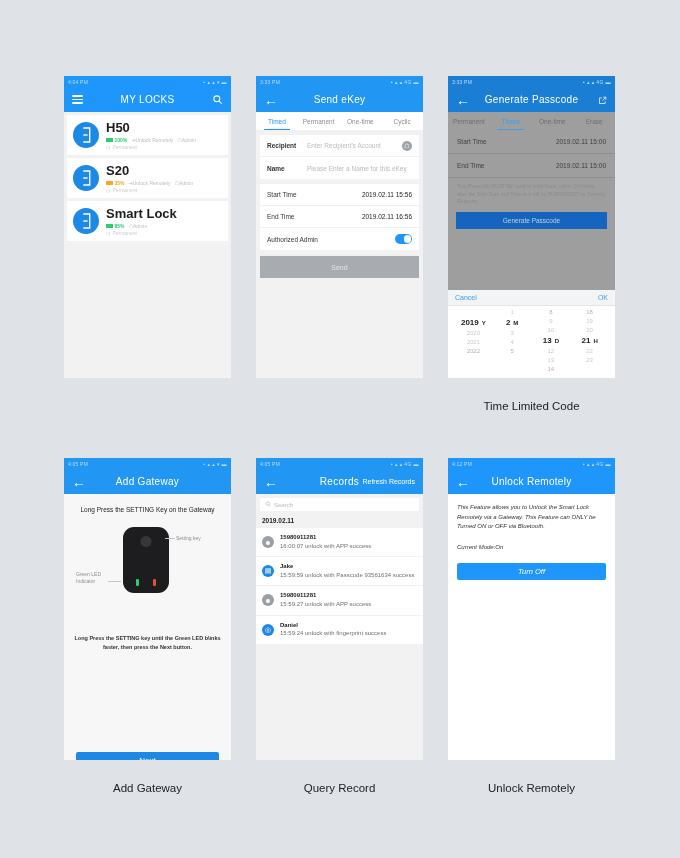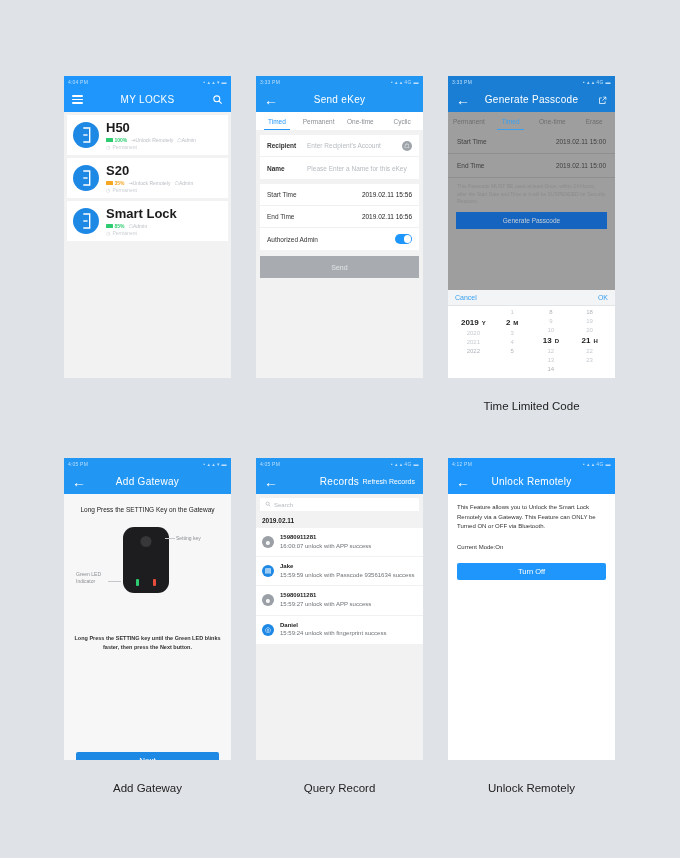--- a/index.html
+++ b/index.html
@@ -284,21 +284,21 @@
     width: 12px; height: 12px; border-radius: 50%;
     flex: 0 0 12px; margin-right: 6px; margin-top: 2px;
     display: flex; align-items: center; justify-content: center;
     font-size: 7px; color: #fff;
   }
   .rec-txt { flex: 1; min-width: 0; }
   .rec-name { font-size: 6px; color: #1c1c1c; font-weight: bold; margin-bottom: 1.5px; }
   .rec-desc { font-size: 6px; color: #6d7175; line-height: 1.45; }
 
   
-  .ur-body { background: #fff; height: 100%; }
+  .ur-body { background: #fff; height: 100%; font-style: italic; }
   .ur-desc {
     font-size: 6px; color: #333;
     padding: 9px 9px 0 9px;
     line-height: 1.6;
   }
   .ur-mode { font-size: 6px; color: #333; padding: 12px 9px 0 9px; }
   .ur-btn {
     margin: 13px 9px 0 9px;
     height: 17px; background: #1e96fc; color: #fff;
     display: flex; align-items: center; justify-content: center;

